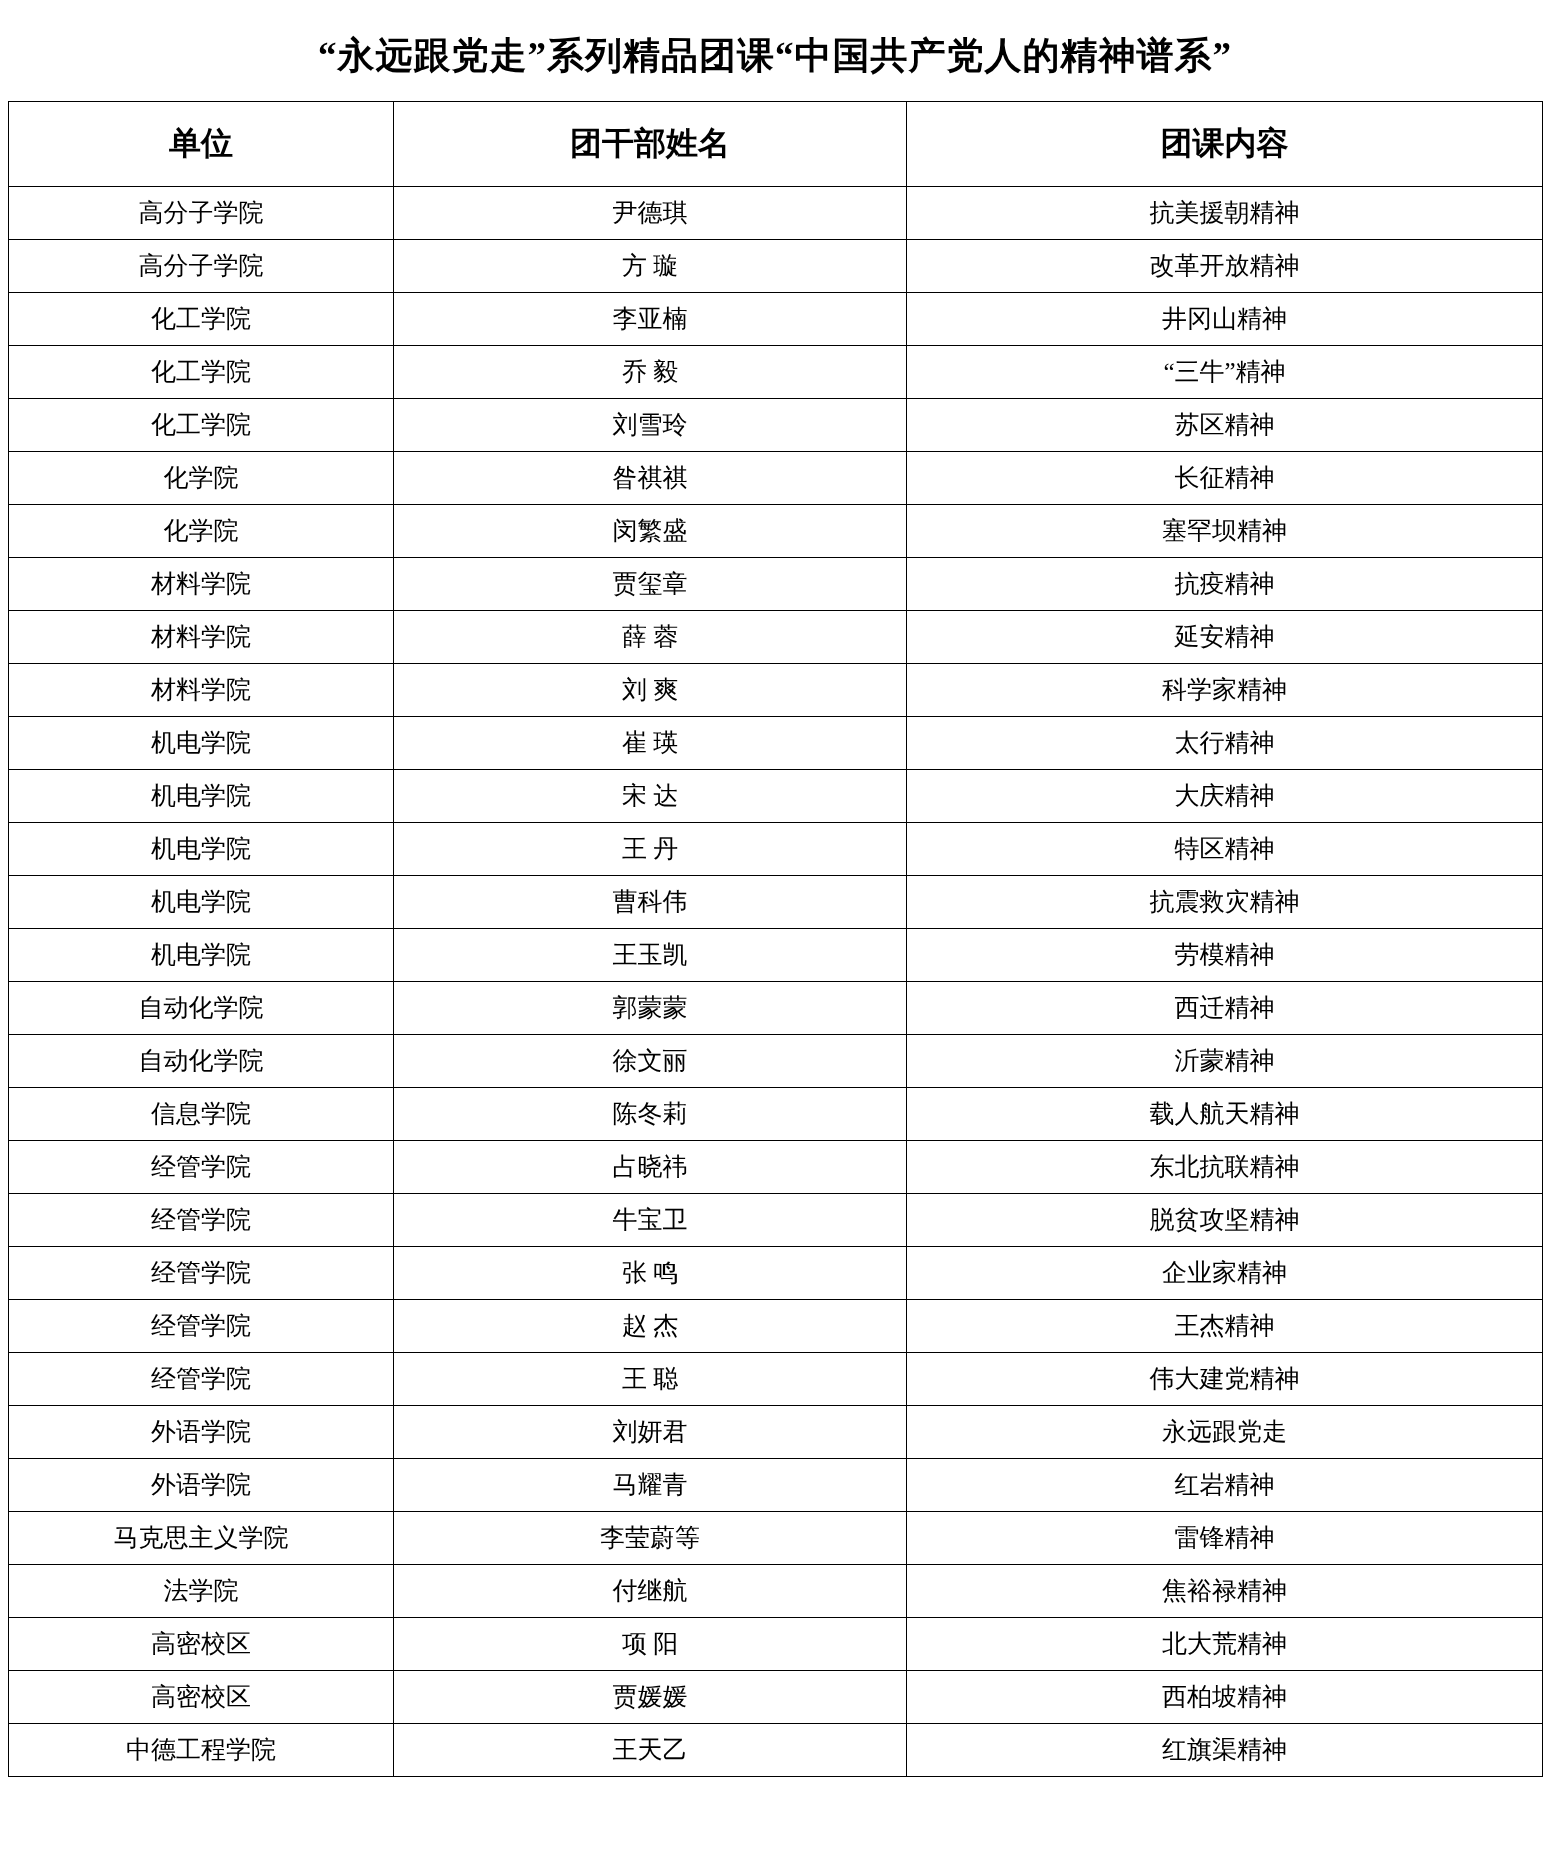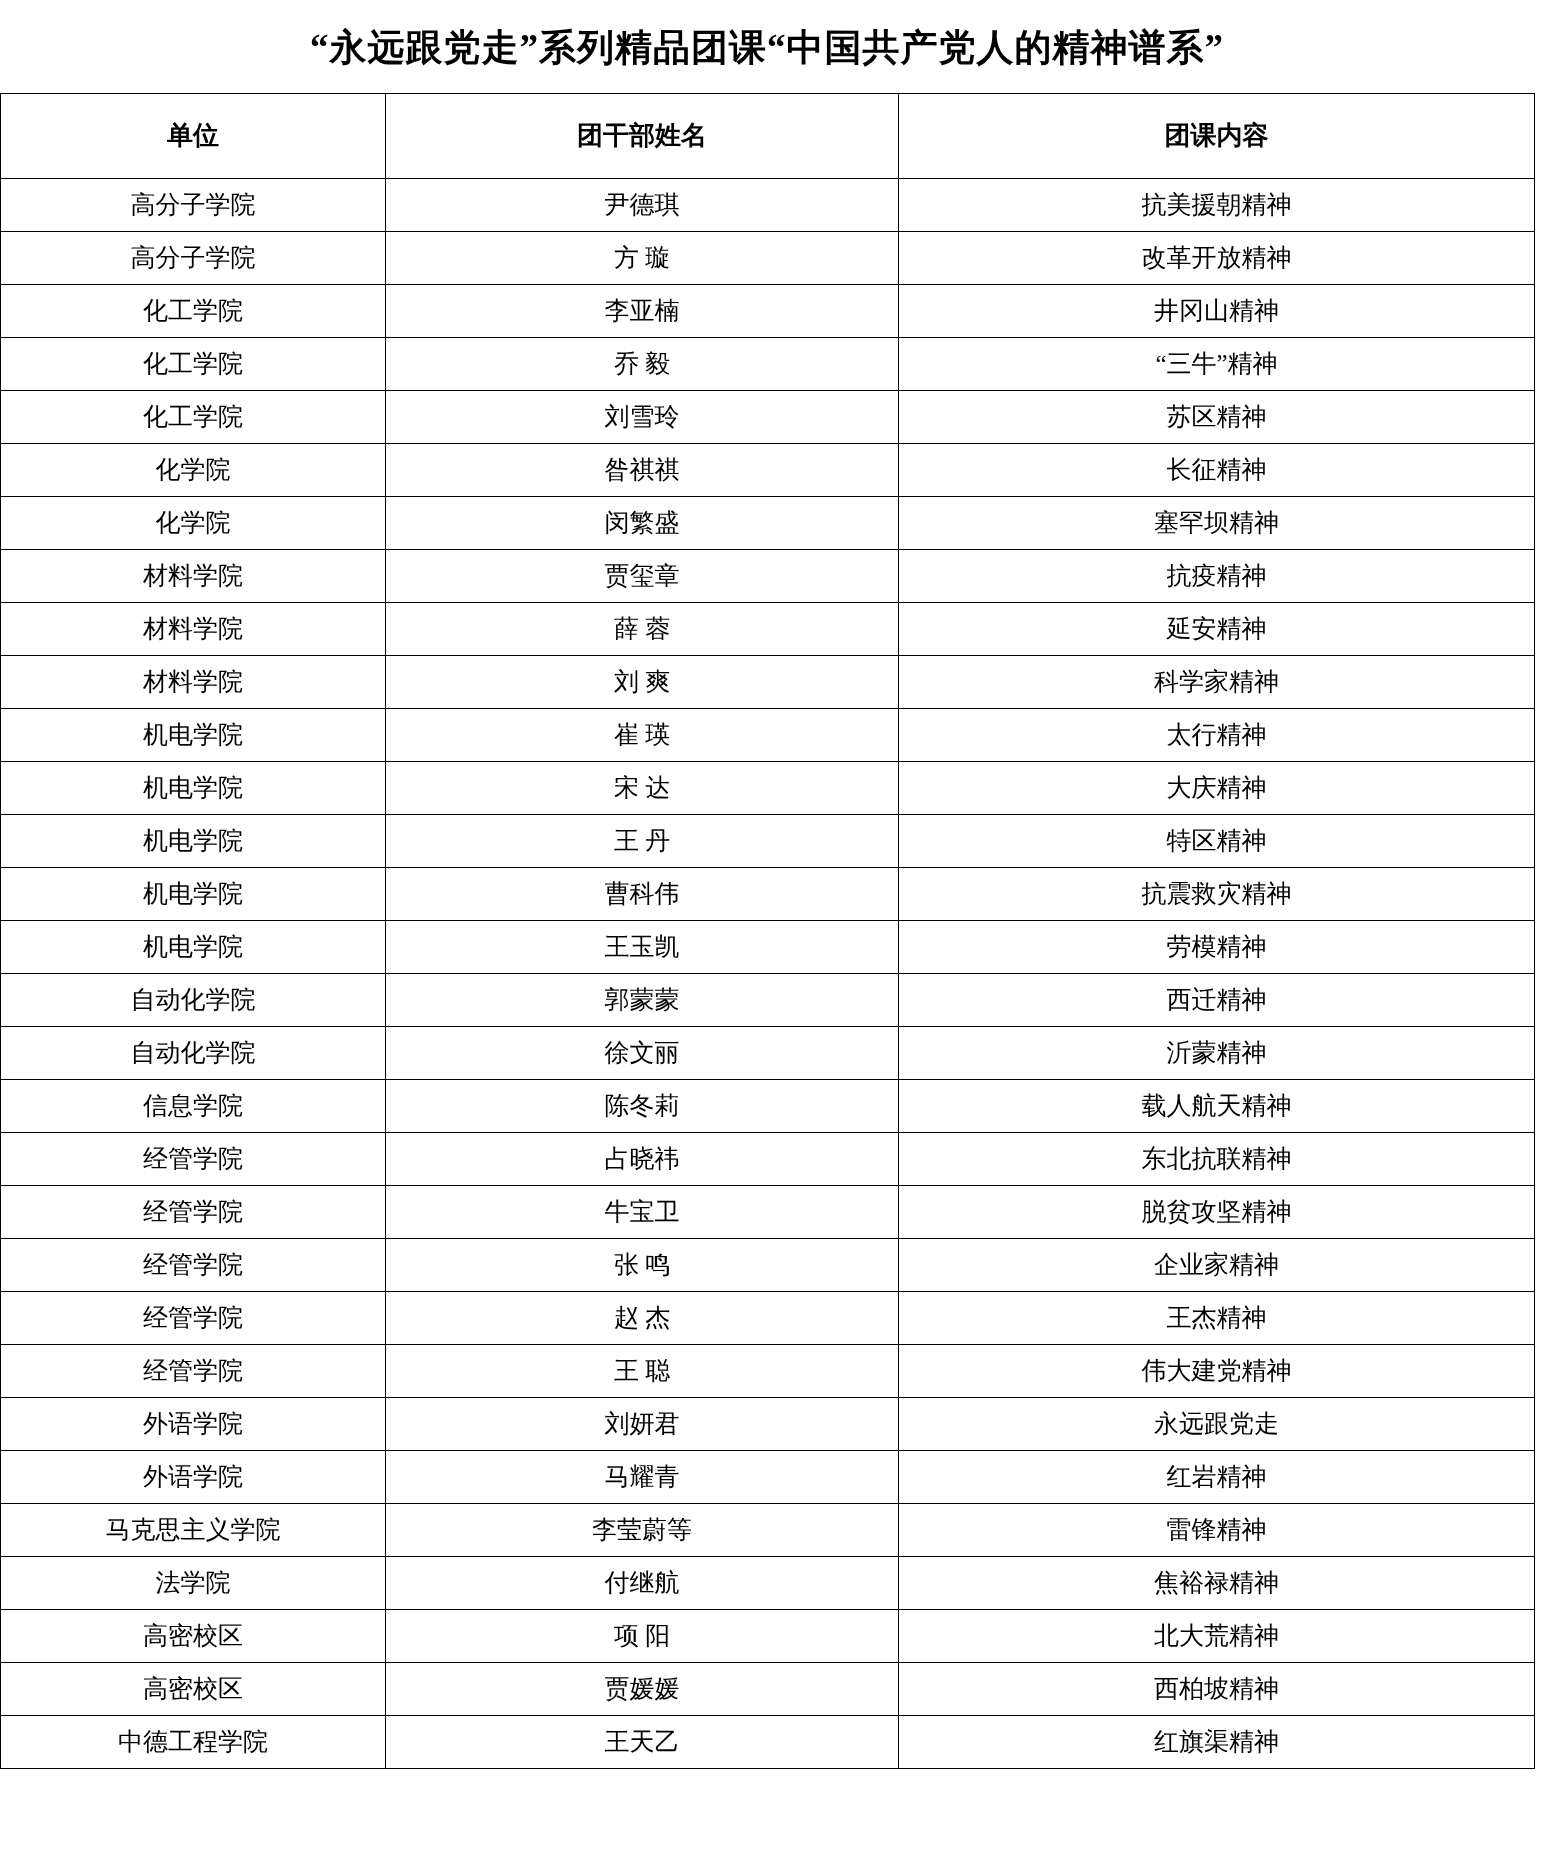--- a/index.html
+++ b/index.html
@@ -8,21 +8,21 @@
     background: #ffffff;
   }
   body {
     width: 1554px;
     font-family: "Liberation Serif", "DejaVu Serif", serif;
     color: #000000;
   }
   .page {
     width: 1392px;
     box-sizing: border-box;
-    padding: 0;
+    padding: 8px;
   }
   .title-block {
     box-sizing: border-box;
     width: 1534px;
     margin: 0 auto;
     padding: 22px 40px 18px 40px;
     text-align: center;
   }
   .title-line {
     font-size: 37px;
@@ -43,21 +43,21 @@
     text-align: center;
     vertical-align: middle;
     font-size: 25px;
     line-height: 1.2;
     padding: 0;
     height: 52px;
   }
   table.result-table thead th {
     height: 84px;
     font-weight: bold;
-    font-size: 26px;
+    font-size: 32px;
     text-align: center;
   }
   col.c-unit { width: 385px; }
   col.c-name { width: 513px; }
   col.c-content { width: 636px; }
 </style>
 </head>
 <body>
 
 <div class="page">

